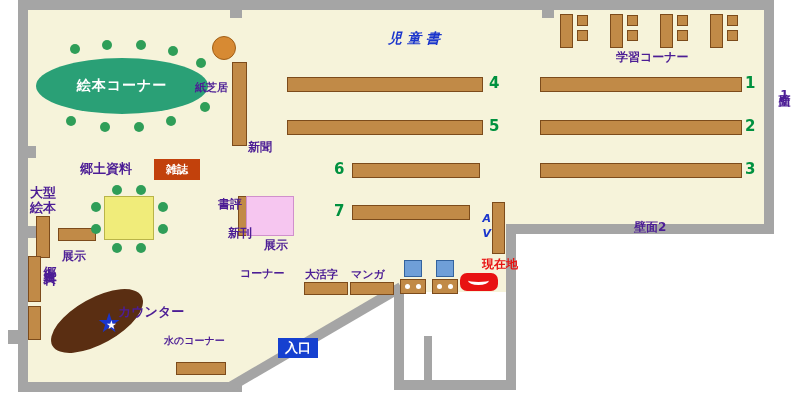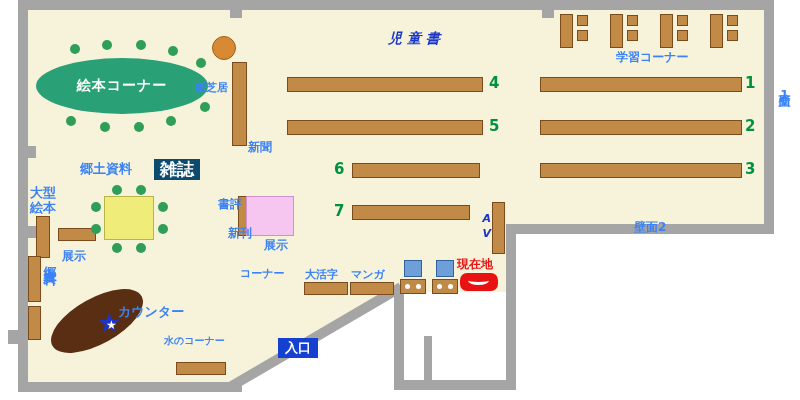--- a/index.html
+++ b/index.html
@@ -6,31 +6,31 @@
   html,body { width:800px; height:400px; background:#ffffff;
     font-family:"DejaVu Sans","Liberation Sans",sans-serif; overflow:hidden; }
   #stage { position:absolute; left:0; top:0; width:800px; height:400px; }
 
   .floor { position:absolute; inset:0; background:#f6f3da;
     clip-path:polygon(24px 6px,770px 6px,770px 228px,512px 228px,512px 292px,400px 292px,234px 388px,24px 388px); }
 
   .wall { position:absolute; background:#a5a5a5; }
   .shelf { position:absolute; background:#c18a47; border:1px solid #7c4b1b; }
 
-  .lbl { position:absolute; font-weight:bold; color:#3b82f6; font-size:12px;
+  .lbl { position:absolute; font-weight:bold; color:#4c1d95; font-size:12px;
          white-space:nowrap; line-height:1.2; }
   .blue { color:#1a35cc;font-style:italic; }
   .red  { color:#e81212; }
   .vert { writing-mode:vertical-rl; text-orientation:upright; letter-spacing:2px; }
   .wrap { white-space:normal; width:30px; line-height:1.15; }
   .num  { position:absolute; font-weight:bold; color:#00913f; font-size:15px; }
 
   .badge { position:absolute; display:flex; align-items:center; justify-content:center;
            font-weight:bold; color:#fff; }
-  .badge.green { background:#0c4a6e; font-size:17px; }
+  .badge.green { background:#c2410c; font-size:11px; }
   .badge.blue-bg { background:#1540d0; font-size:13px; }
 
   .oval { position:absolute; left:36px; top:58px; width:172px; height:56px; border-radius:50%;
           background:#2aa076; color:#fff; font-weight:bold; font-size:14px; letter-spacing:1px;
           display:flex; align-items:center; justify-content:center; }
   .dot { position:absolute; width:10px; height:10px; border-radius:50%; background:#2f9e58; }
   .circle { position:absolute; border-radius:50%; background:#d78a33; border:1px solid #a05f18; }
   .ytable { position:absolute; left:104px; top:196px; width:50px; height:44px;
             background:#f0ec7a; border:1px solid #b9b448; }
   .pink { position:absolute; left:246px; top:196px; width:48px; height:40px;
@@ -177,18 +177,18 @@
   <div class="lbl" style="left:228px;top:226px">新刊</div>
   <div class="lbl" style="left:264px;top:238px">展示</div>
   <div class="lbl" style="left:240px;top:267px;font-size:11px">コーナー</div>
   <div class="lbl" style="left:62px;top:249px">展示</div>
   <div class="lbl vert" style="left:42px;top:256px;font-size:13px">郷土資料</div>
   <div class="lbl" style="left:118px;top:304px;font-size:13px">カウンター</div>
   <div class="lbl" style="left:164px;top:335px;font-size:10px">水のコーナー</div>
   <div class="badge blue-bg" style="left:278px;top:338px;width:40px;height:20px">入口</div>
   <div class="lbl" style="left:305px;top:268px;font-size:11px">大活字</div>
   <div class="lbl" style="left:351px;top:268px;font-size:11px">マンガ</div>
-  <div class="lbl red" style="left:457px;top:257px">現在地</div>
+  <div class="lbl red" style="left:482px;top:257px">現在地</div>
   <div class="lbl vert" style="left:777px;top:84px">壁面1</div>
   <div class="lbl" style="left:634px;top:220px">壁面2</div>
   <div class="lbl blue vert" style="left:480px;top:212px;font-size:11px">AV</div>
 
 </div>
 
 </body></html>

